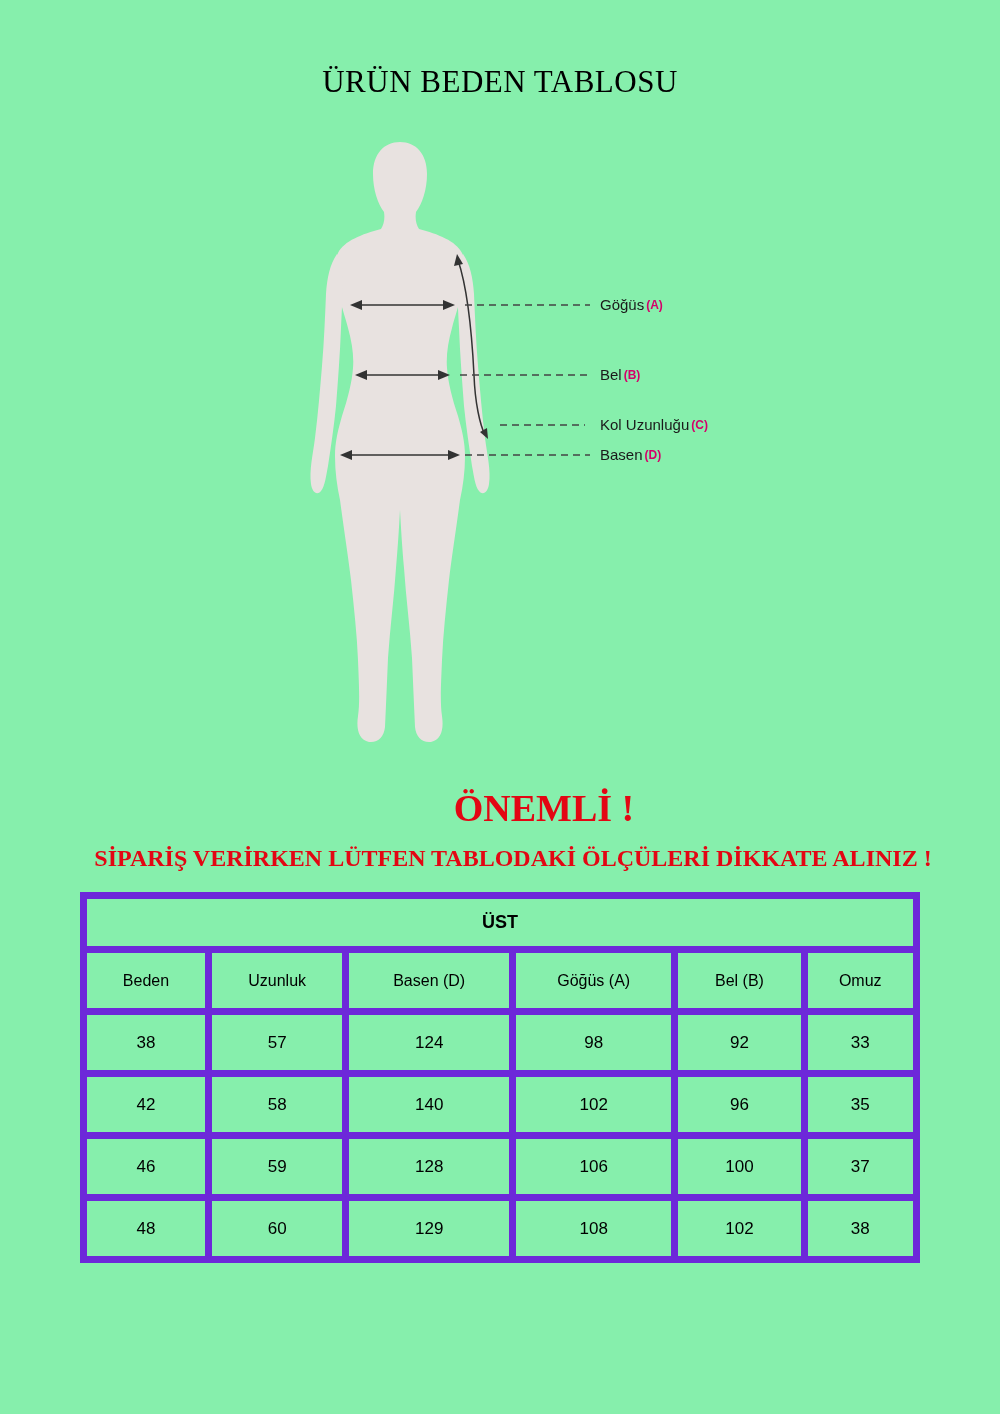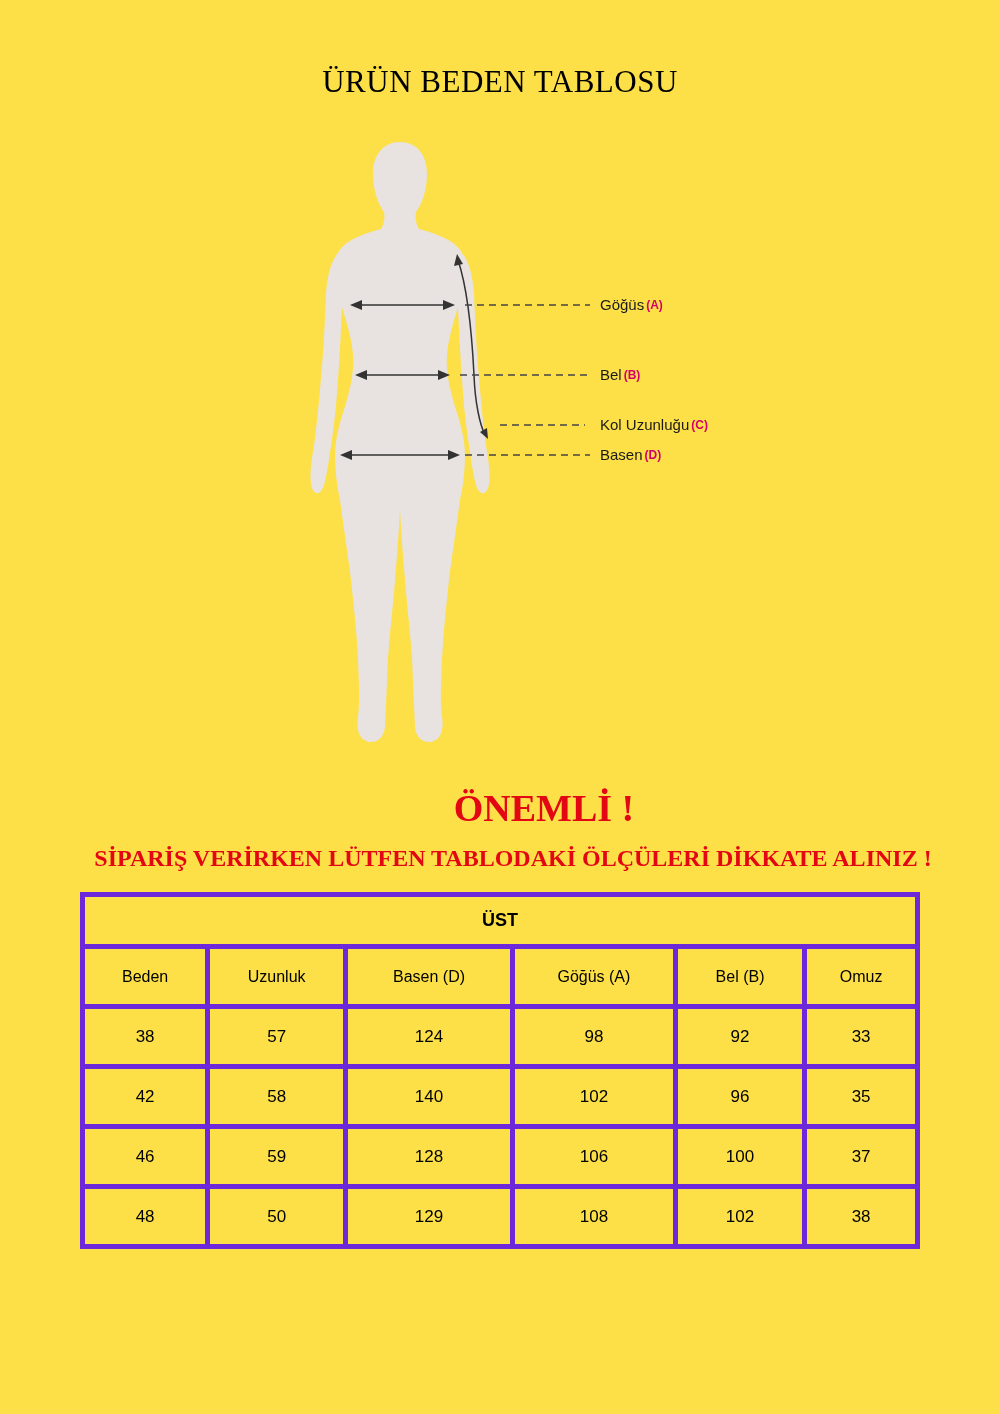--- a/index.html
+++ b/index.html
@@ -3,21 +3,21 @@
 <meta charset="utf-8">
 <style>
   :root{
     --red:#e30613;
     --magenta:#d4006a;
     --silhouette:#e8e2e0;
   }
   html,body{margin:0;padding:0;background:#ffffff;}
   .page{
     position:relative;width:1000px;height:1414px;margin:0 auto;
-    background:#fde047;overflow:hidden;
+    background:#86efac;overflow:hidden;
     font-family:"Liberation Sans",sans-serif;color:#000;
   }
   .title{
     position:absolute;top:64px;left:0;width:100%;margin:0;
     text-align:center;font-family:"Liberation Serif",serif;
     font-weight:400;font-size:31px;letter-spacing:0.5px;color:#000;
   }
   .diagram-svg{position:absolute;left:250px;top:135px;}
   .m-label{
     position:absolute;left:600px;font-size:15px;color:#1a1a1a;
@@ -42,21 +42,21 @@
     font-family:"Liberation Serif",serif;font-weight:700;font-size:24px;
     color:var(--red);
     padding-left:13px;
   }
   table.size{
     position:absolute;left:80px;top:892px;width:840px;
     border-collapse:collapse;table-layout:fixed;
     font-size:17px;color:#000;
   }
   table.size th,table.size td{
-    border:5px solid #6d28d9;text-align:center;vertical-align:middle;padding:0;
+    border:7px solid #6d28d9;text-align:center;vertical-align:middle;padding:0;
   }
   table.size tr.group th{height:47px;font-size:18px;font-weight:700;}
   table.size tr.cols th{height:55px;font-size:16px;font-weight:400;}
   table.size tbody td{height:55px;font-weight:400;margin-left:32px;}
 </style>
 </head>
 <body>
 
 <div class="page">
 
@@ -179,21 +179,21 @@
       <tr>
         <td>46</td>
         <td>59</td>
         <td>128</td>
         <td>106</td>
         <td>100</td>
         <td>37</td>
       </tr>
       <tr>
         <td>48</td>
-        <td>50</td>
+        <td>60</td>
         <td>129</td>
         <td>108</td>
         <td>102</td>
         <td>38</td>
       </tr>
     </tbody>
   </table>
 
 </div>
 

